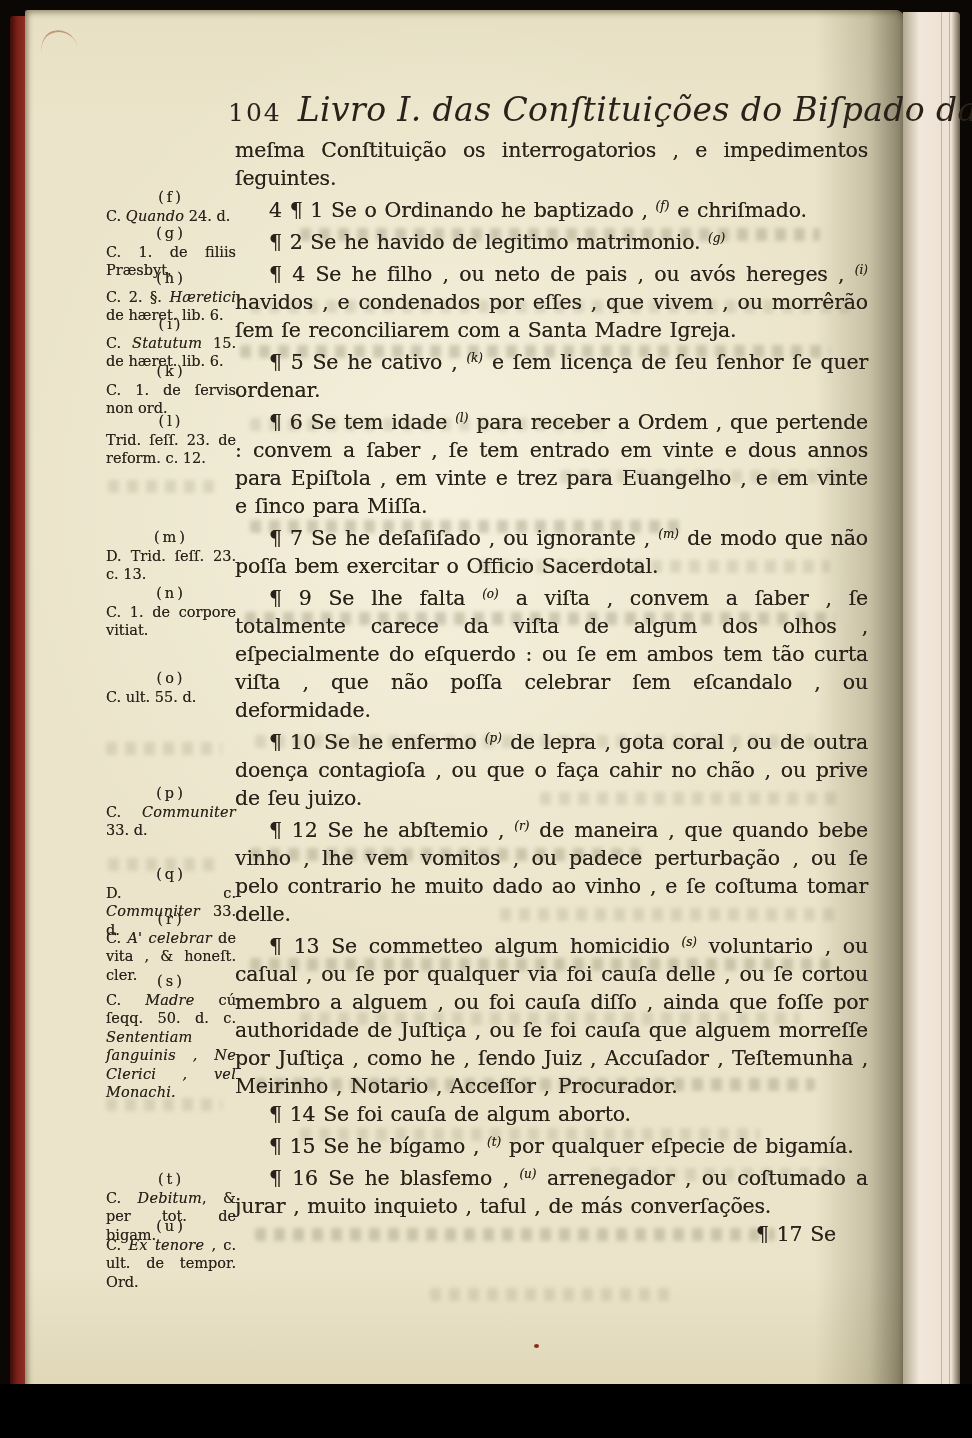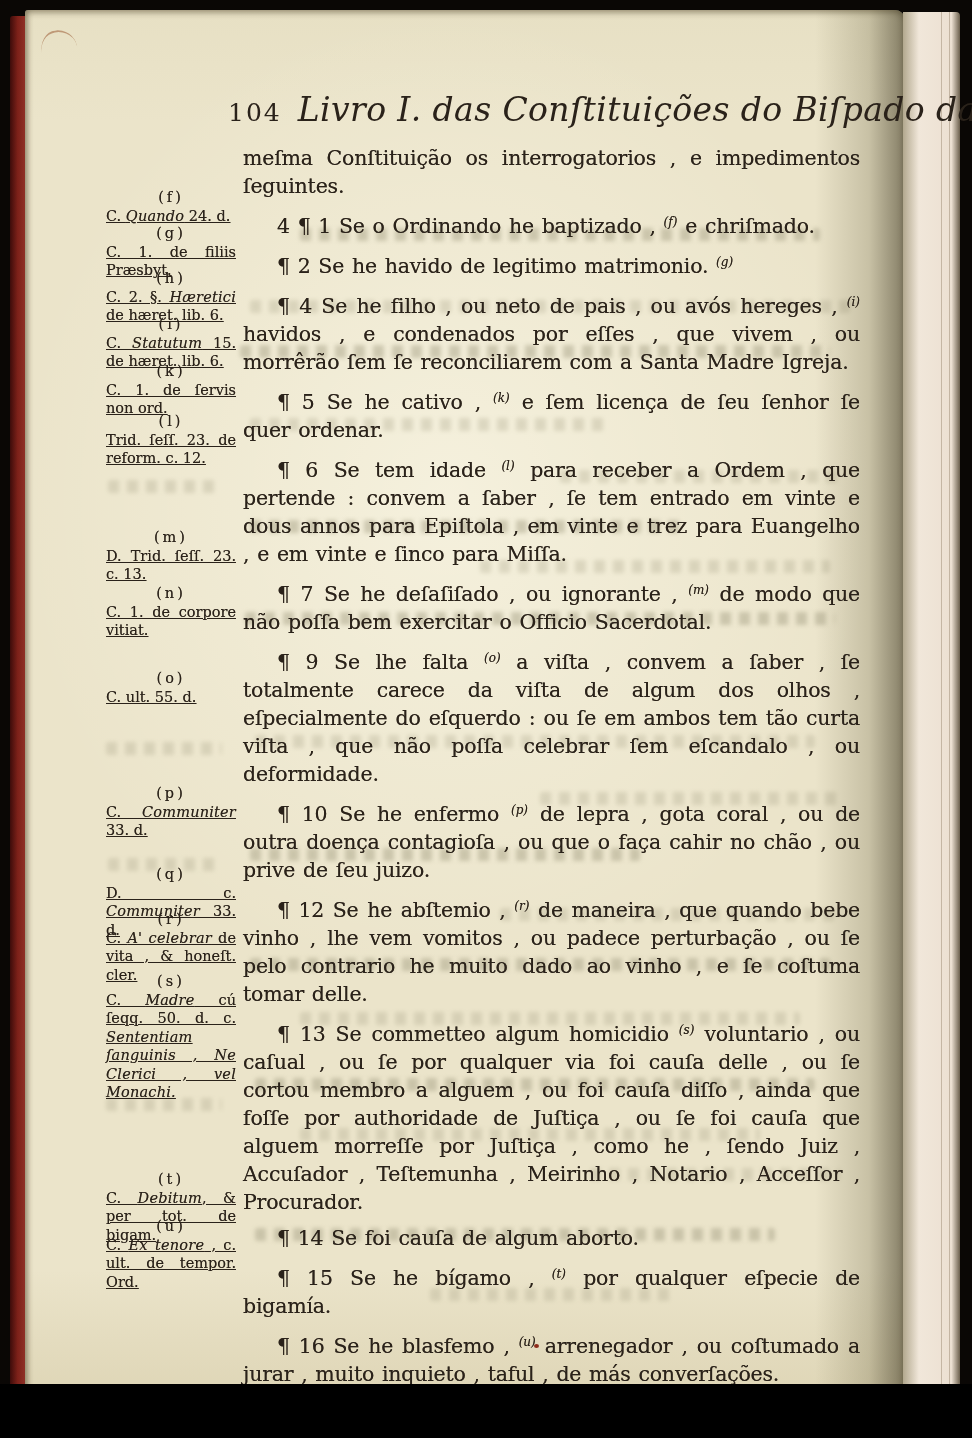--- a/index.html
+++ b/index.html
@@ -32,30 +32,30 @@
 
   
   .header{position:absolute;left:228px;top:90px;width:642px;display:flex;align-items:baseline;}
   .pageno{font-size:25px;letter-spacing:2px;}
   .running-title{font-style:italic;font-size:33px;margin-left:16px;letter-spacing:.4px;white-space:nowrap;}
 
   
   .text-column{position:absolute;left:235px;top:136px;width:633px;
     font-size:20.5px;line-height:28px;text-align:justify;letter-spacing:-.2px;word-spacing:1.5px;
     text-shadow:0 0 .5px rgba(42,30,18,.65);}
-  .para{margin:8px;}
+  .para{margin:0;}
   .para.indent{text-indent:34px;}
   .ref{font-size:12px;font-style:italic;vertical-align:7px;letter-spacing:0;word-spacing:0;}
   .catchword{margin:0;text-align:right;padding-right:32px;}
 
   
   .note{position:absolute;left:106px;width:130px;font-size:14.5px;line-height:18.5px;
     text-align:left;text-shadow:0 0 .4px rgba(42,30,18,.6);}
   .note-mark{display:block;text-align:center;letter-spacing:3px;}
-  .note-text{display:block;text-align:justify;text-decoration:underline;}
+  .note-text{display:block;text-align:justify;}
   .note em{letter-spacing:.2px;}
 
   
   .ghost{position:absolute;height:13px;border-radius:3px;opacity:.5;filter:blur(2.2px);
     background:repeating-linear-gradient(90deg,var(--ghost,#a9a489) 0 11px,rgba(0,0,0,0) 11px 19px);}
   .ghost.lite{opacity:.3;}
 
   
   .curl-mark{position:absolute;left:40px;top:30px;width:36px;height:20px;border:0;
     border-top:2px solid rgba(150,82,42,.5);border-radius:50% 60% 0 0/100% 100% 0 0;transform:rotate(-10deg);}

